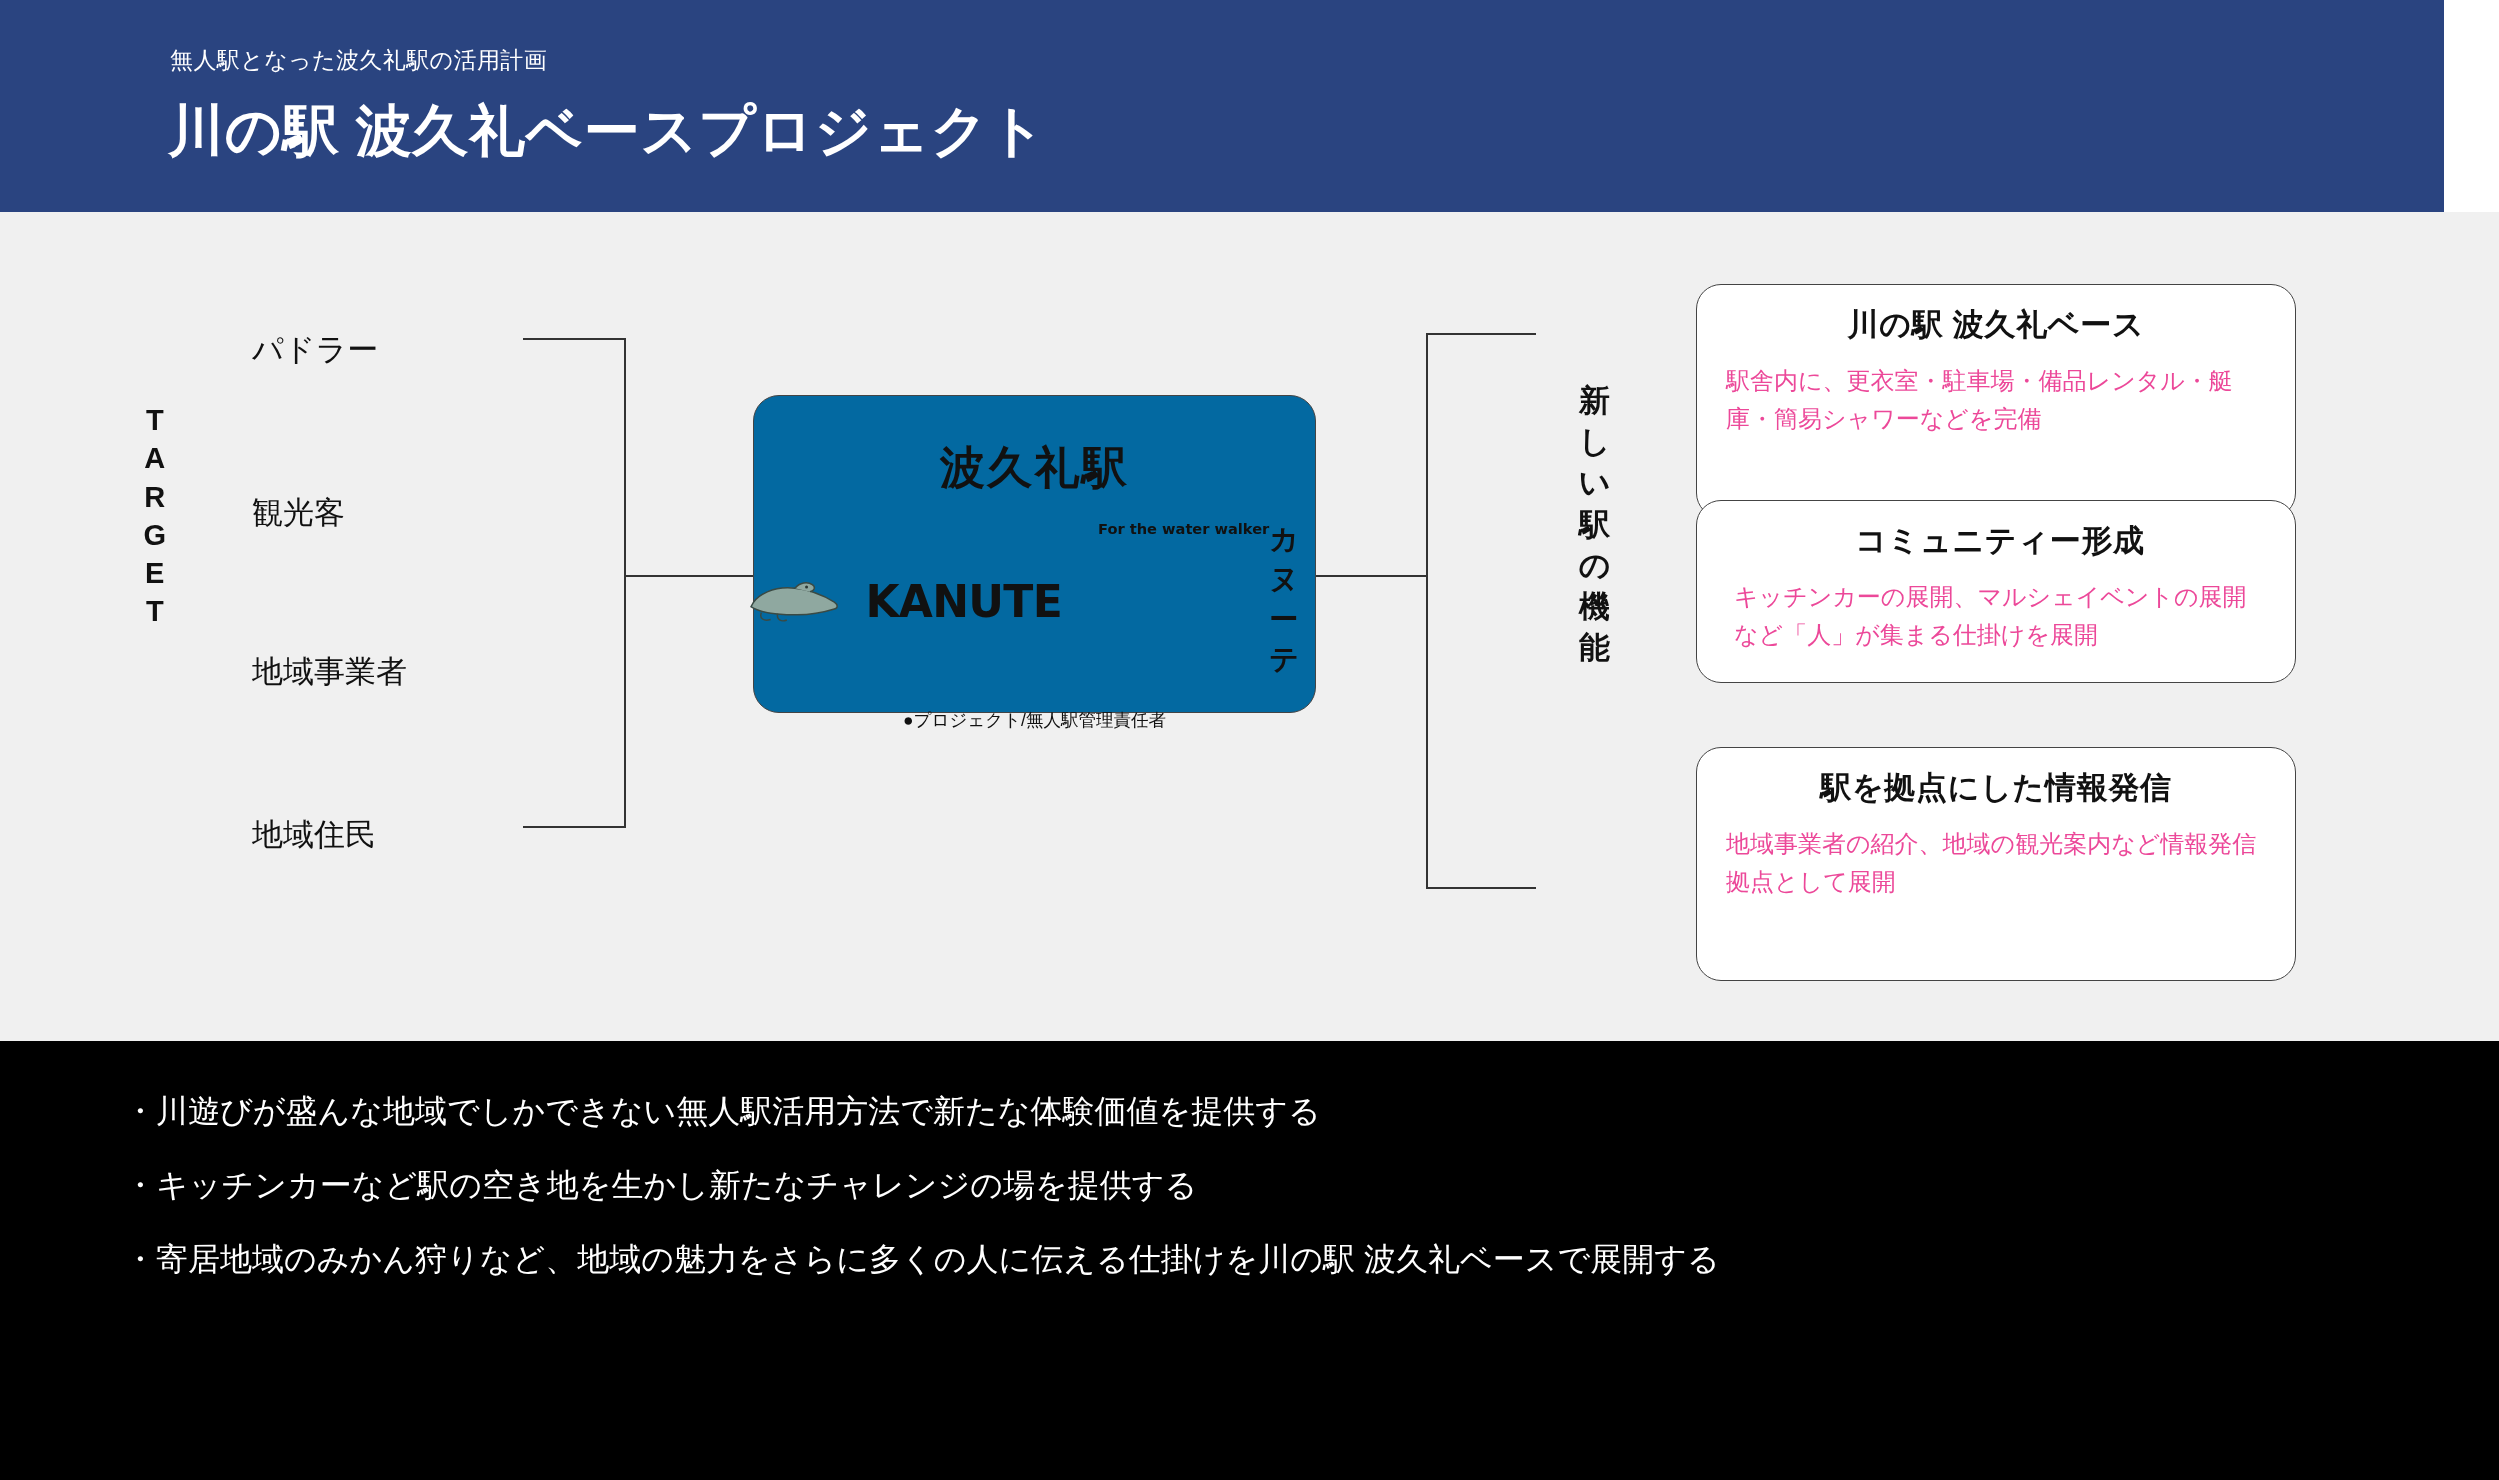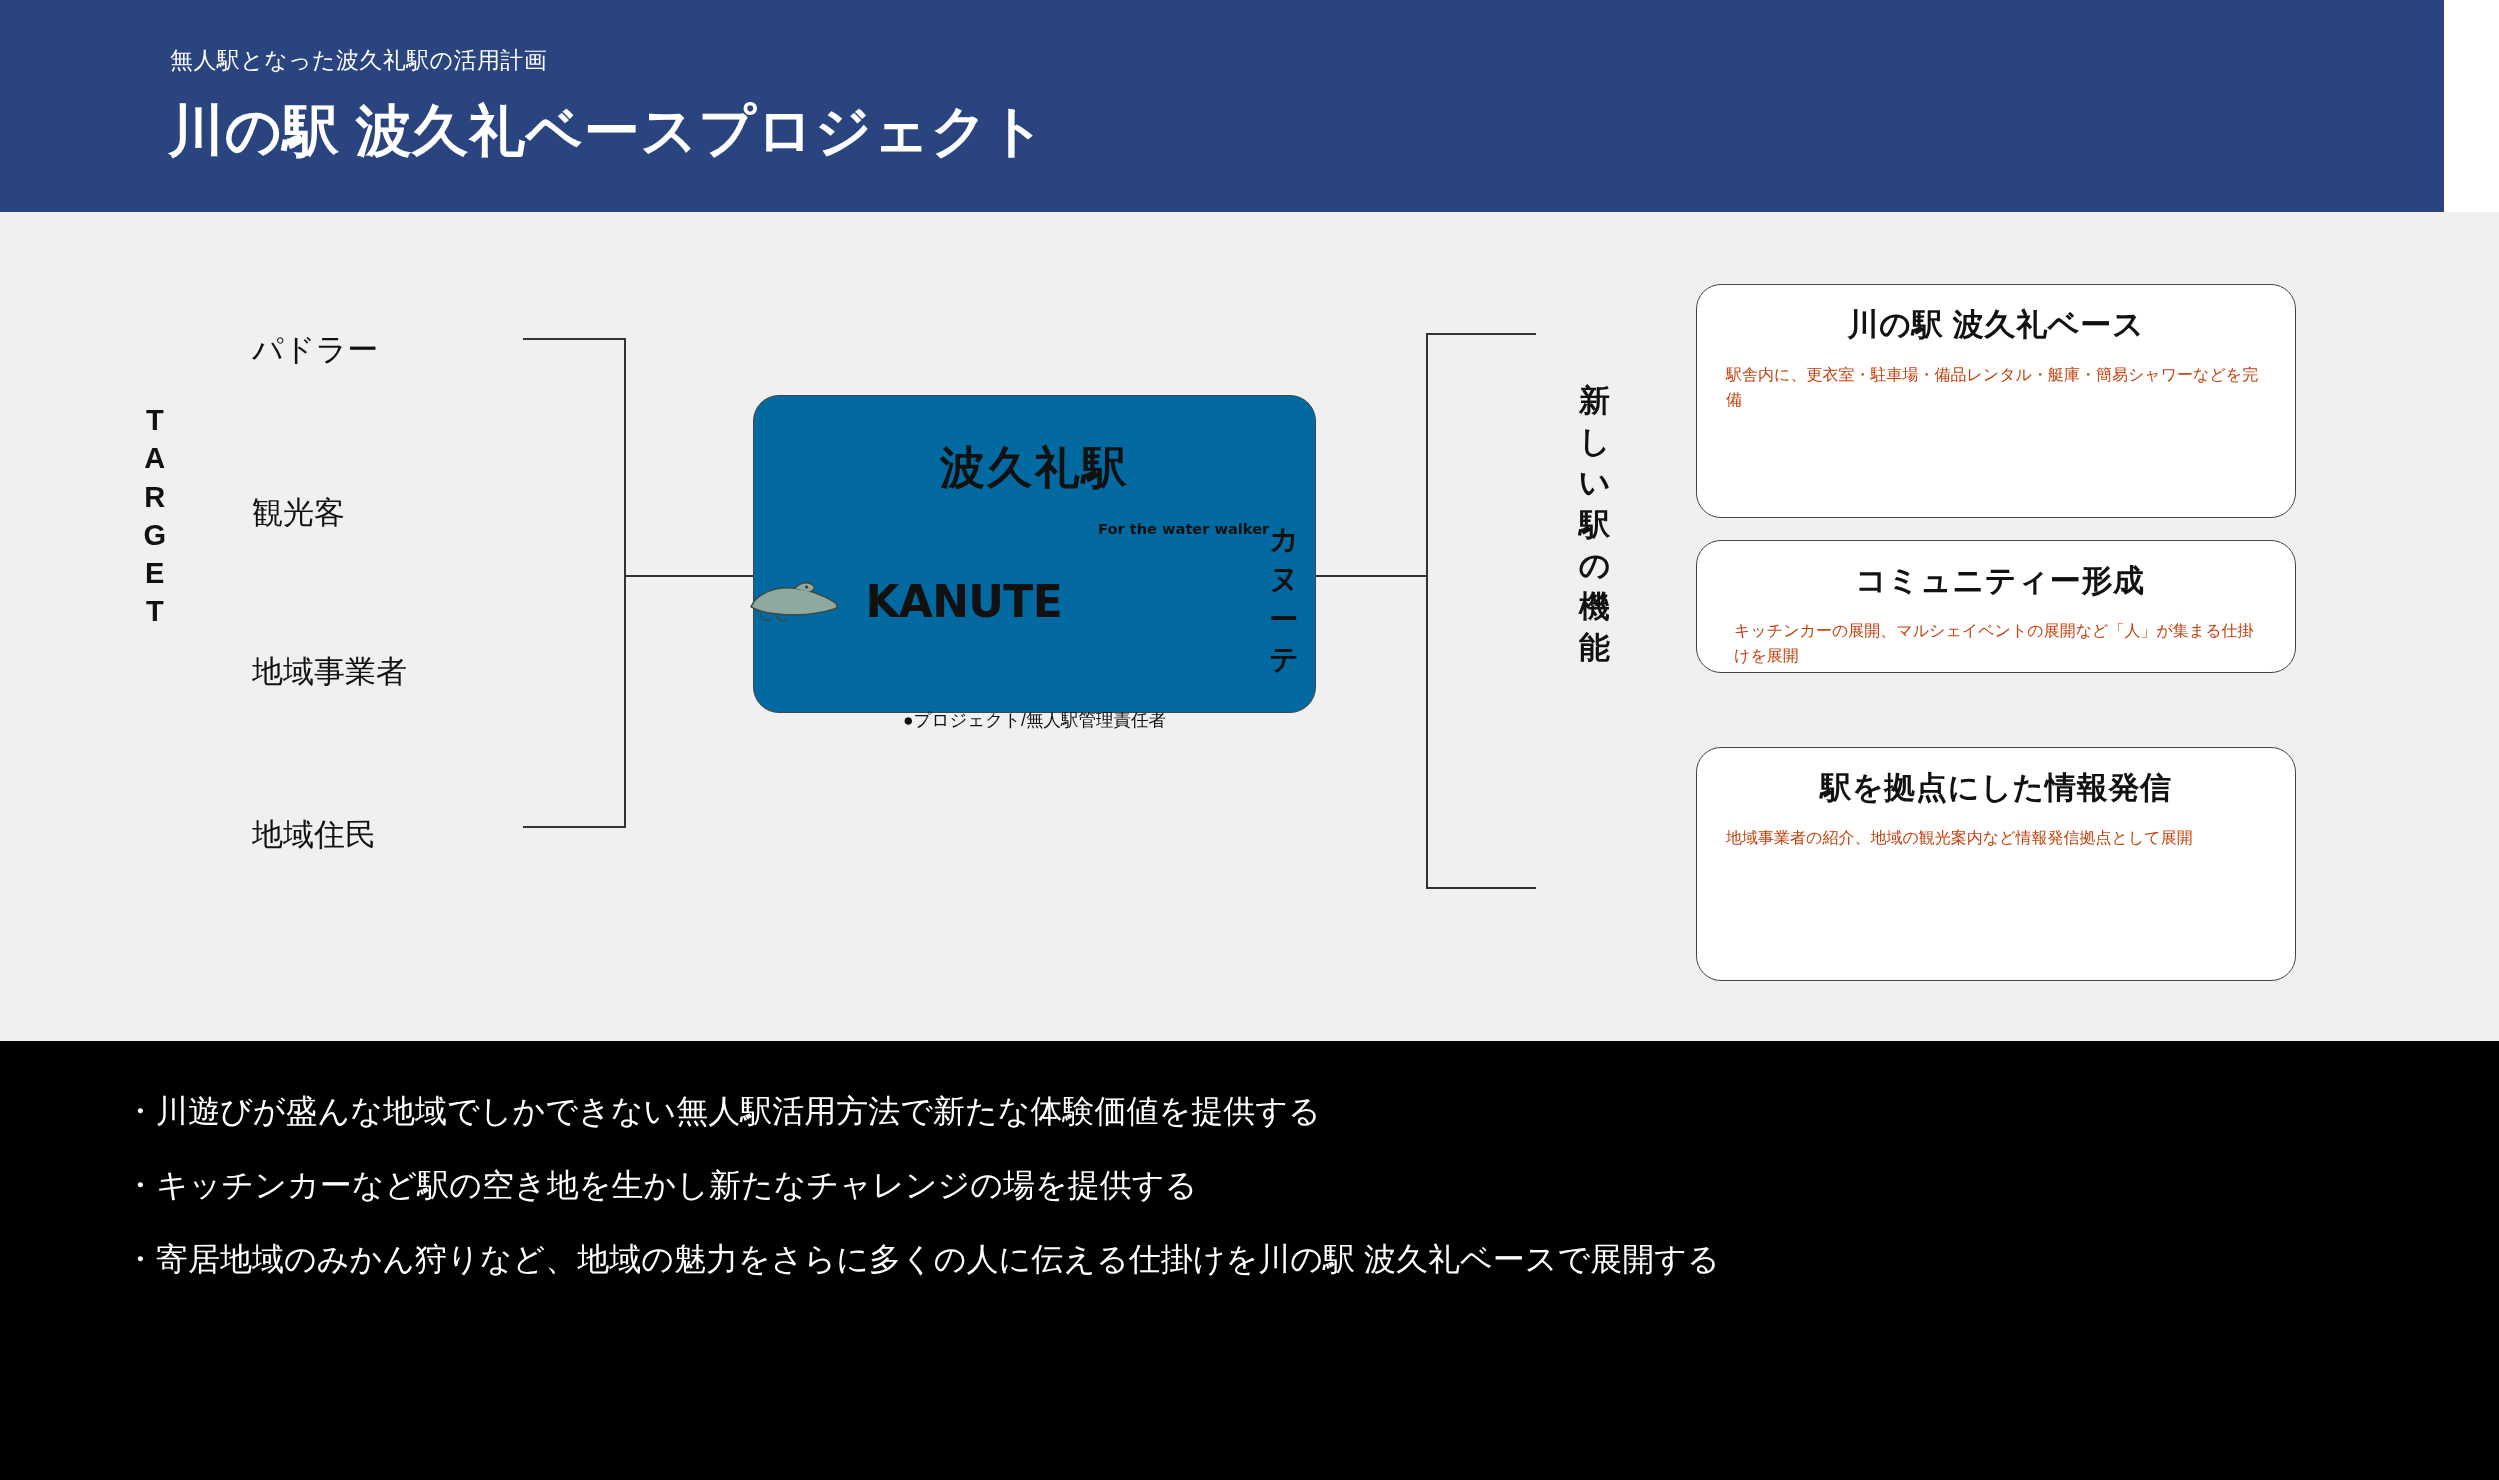--- a/index.html
+++ b/index.html
@@ -166,34 +166,34 @@
   .feature-card {
     position: absolute;
     left: 1696px;
     width: 600px;
     background: #ffffff;
     border: 1.5px solid #444444;
     border-radius: 25px;
     padding: 19px 29px 22px 29px;
   }
   .f-1 { top: 284px; height: 234px; }
-  .f-2 { top: 540px; height: 133px; padding-left: 37px; }
+  .f-2 { top: 500px; height: 183px; padding-left: 37px; }
   .f-3 { top: 747px; height: 234px; }
   .feature-title {
     text-align: center;
     font-size: 31px;
     font-weight: 700;
     color: #111111;
     letter-spacing: 0.7px;
   }
   .feature-body {
     margin-top: 16px;
-    font-size: 16px;
+    font-size: 24px;
     line-height: 1.58;
-    color: #c2410c;
+    color: #ec4899;
     font-weight: 500;
   }
 
   
   .bottom {
     position: absolute;
     left: 0; top: 1041px;
     width: 2500px;
     height: 439px;
     background: #000000;

